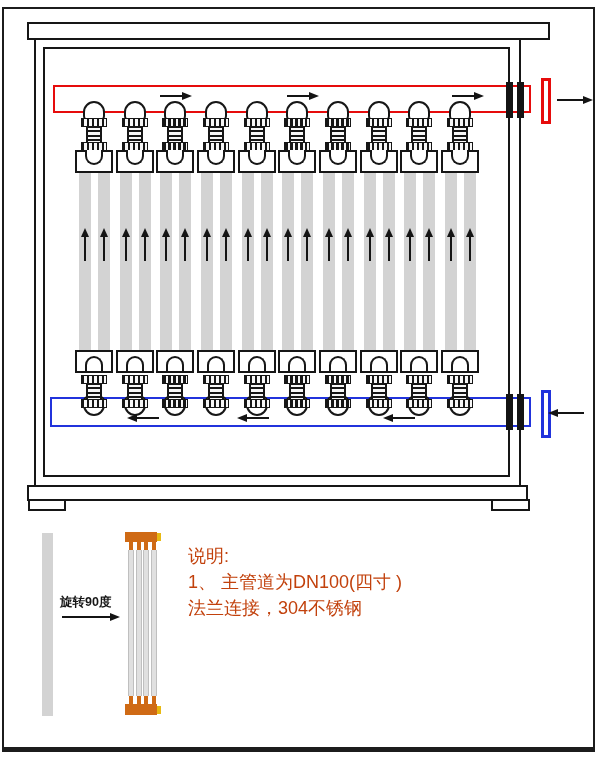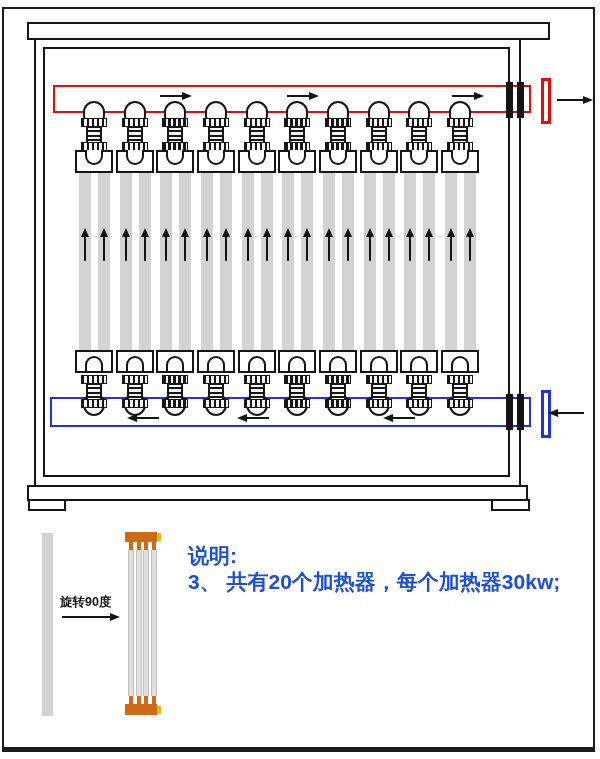--- a/index.html
+++ b/index.html
@@ -57,21 +57,21 @@
   #rotate-arrow{left:62px;top:616px;width:48px;background:#141414;}
   .cap{background:var(--cap);position:absolute;z-index:2;}
   #bundle-cap-top{left:125px;top:532px;width:32px;height:10px;}
   #bundle-cap-bottom{left:125px;top:704px;width:32px;height:11px;}
   .nub{width:5px;height:8px;background:var(--nub);position:absolute;z-index:1;}
   #bundle-nub-top{left:156px;top:533px;} #bundle-nub-bottom{left:156px;top:706px;}
   .tooth{width:4px;height:8px;background:var(--cap);position:absolute;}
   .btube{top:550px;width:6px;height:146px;background:#e0e0e0;border-left:1px solid #bfbfbf;border-right:1px solid #bfbfbf;position:absolute;}
   
   #notes{left:188px;top:543px;width:380px;}
-  #notes div{font-size:21px;line-height:26px;font-weight:700;color:#1d4ed8;white-space:nowrap;}
+  #notes div{font-size:18px;line-height:26px;font-weight:400;color:#c2410c;white-space:nowrap;}
 </style>
 </head>
 <body>
 
 <div id="app" style="--hot: #e60c0c; --cold: #2133dc; --tube: #d3d3d3; --cap: #cf6a15; --nub: #e8b912; --ink: #161616;">
   <div class="abs" id="outer-frame"></div>
 
   <div class="abs" id="lid"></div>
   <div class="abs wall" id="wall-left"></div>
   <div class="abs wall" id="wall-right"></div>
@@ -278,15 +278,16 @@
       <div class="abs tooth" style="left: 144px; top: 542px;"></div>
       <div class="abs btube" style="left: 143px;"></div>
       <div class="abs tooth" style="left: 144px; top: 696px;"></div>
       <div class="abs tooth" style="left: 151.5px; top: 542px;"></div>
       <div class="abs btube" style="left: 150.5px;"></div>
       <div class="abs tooth" style="left: 151.5px; top: 696px;"></div>
     </div>
 
   <div class="abs" id="notes">
     <div>说明:</div>
-    <div>3、 共有20个加热器，每个加热器30kw;</div>
+    <div>1、 主管道为DN100(四寸 )</div>
+    <div>法兰连接，304不锈钢</div>
   </div>
 </div>
 
 </body></html>

